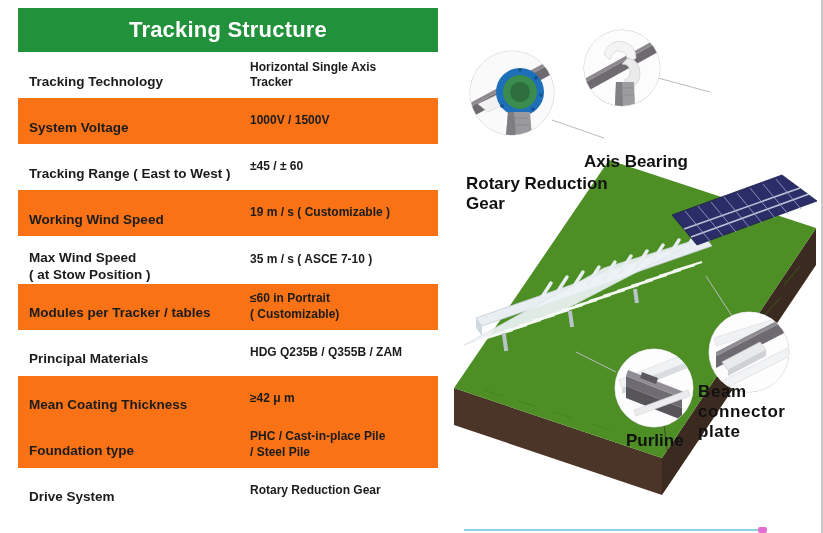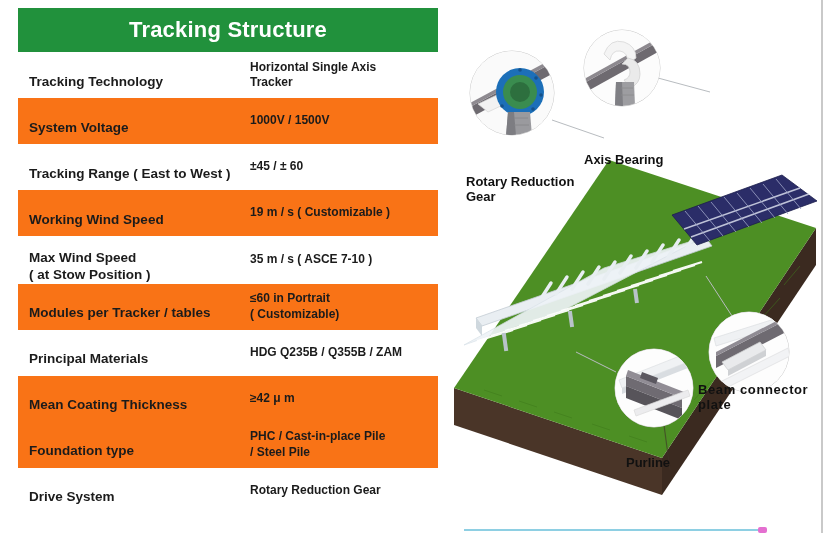--- a/index.html
+++ b/index.html
@@ -79,30 +79,30 @@
     width: 2px;
     height: 533px;
     background: #c9c9c9;
   }
   #scene-svg {
     position: absolute;
     left: 0; top: 0;
   }
   .callout-label {
     position: absolute;
-    font-size: 13px;
+    font-size: 17px;
     font-weight: bold;
     color: #111111;
     line-height: 1.18;
     white-space: pre-line;
   }
   #label-rotary-reduction-gear { left: 22px; top: 174px; }
   #label-axis-bearing         { left: 140px; top: 152px; }
   #label-beam-connector-plate { left: 254px; top: 382px; letter-spacing: 0.6px;}
-  #label-purline              { left: 182px; top: 455px; text-align: right; }
+  #label-purline              { left: 182px; top: 431px; text-align: right; }
 
   
   #bottom-strip {
     position: absolute;
     left: 444px;
     top: 524px;
     width: 379px;
     height: 9px;
     overflow: hidden;
   }

